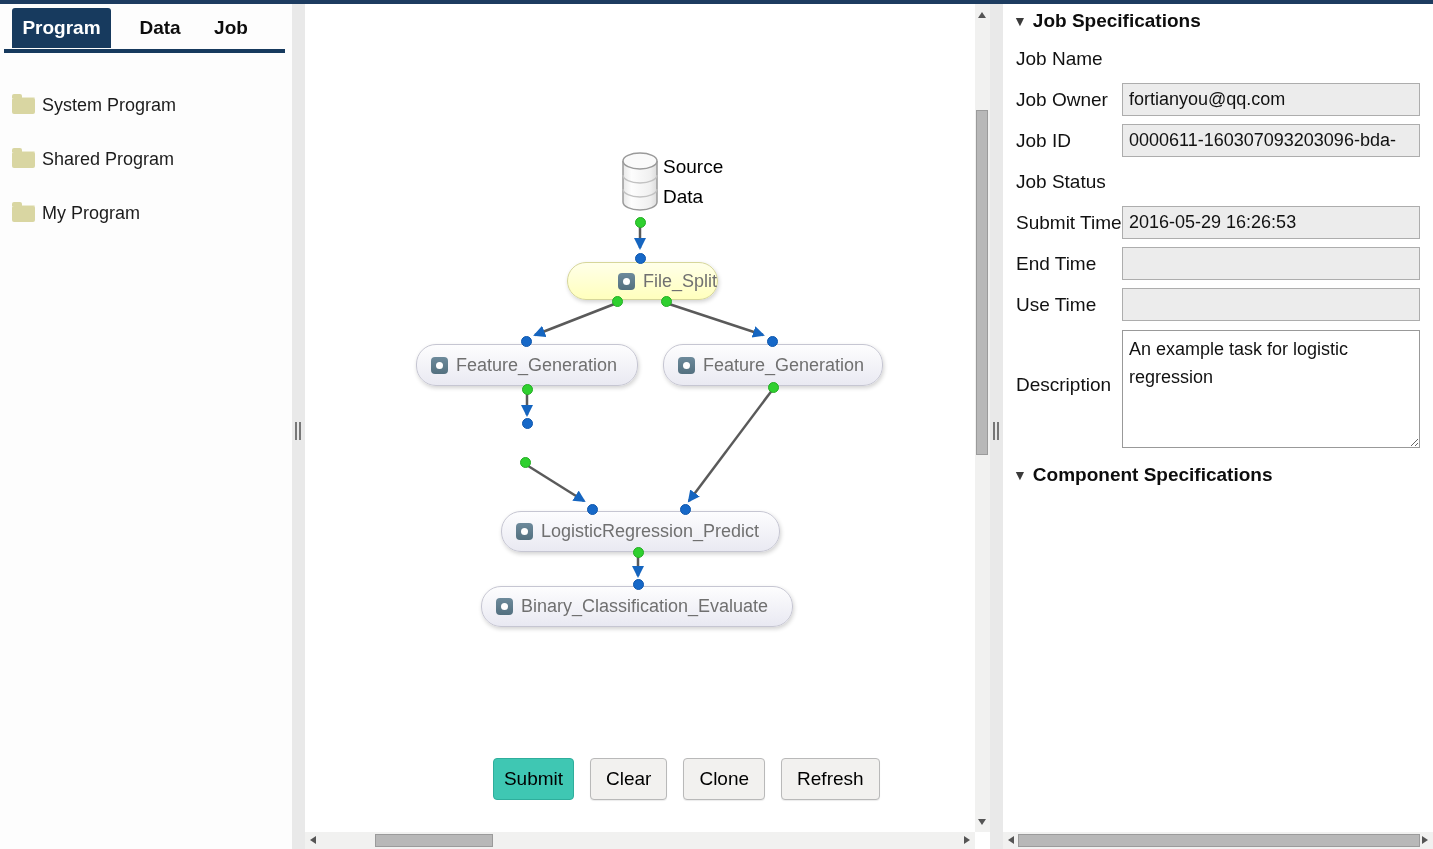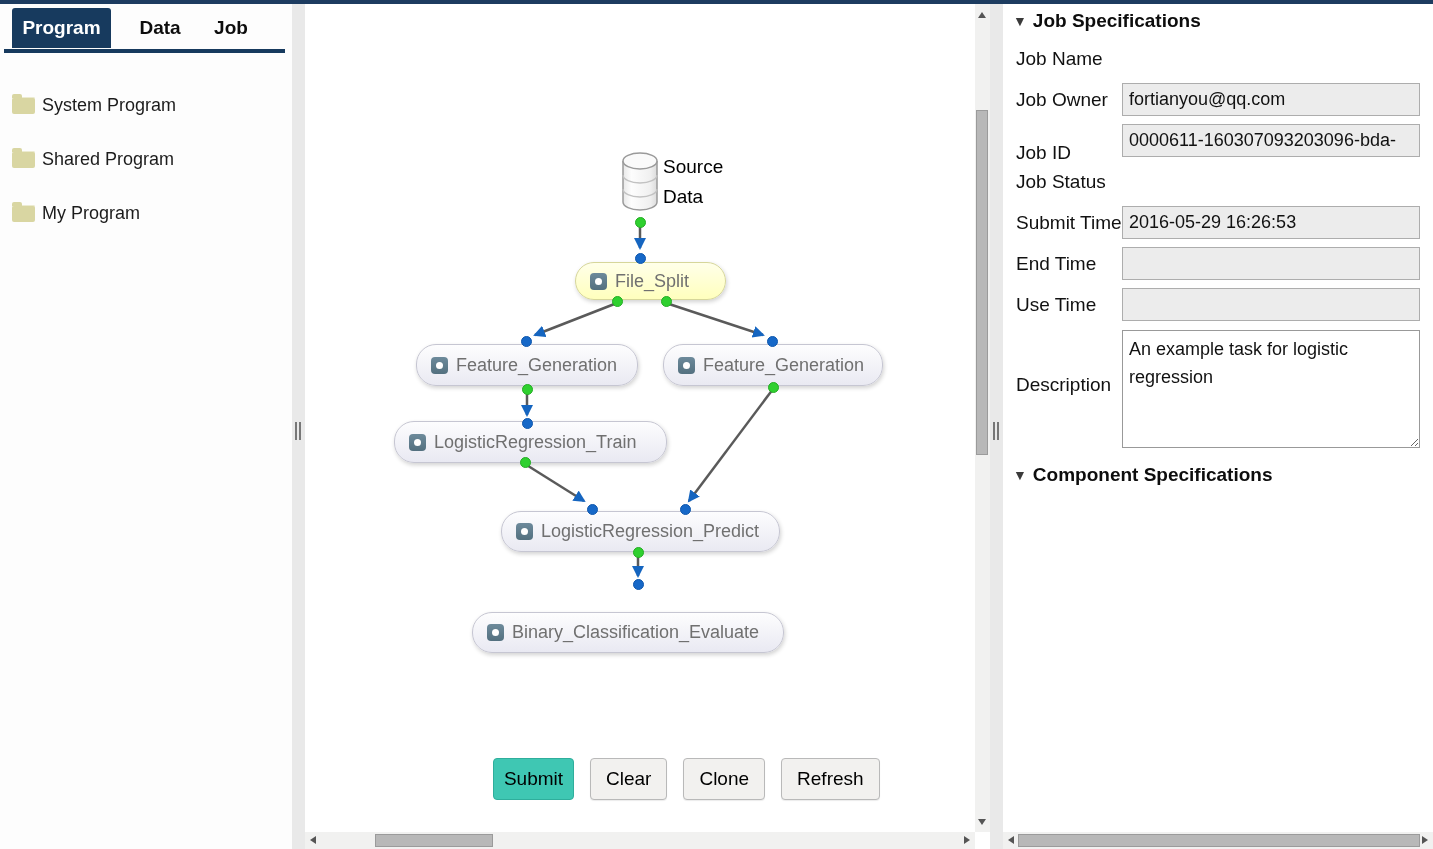--- a/index.html
+++ b/index.html
@@ -155,41 +155,37 @@
         <path d="M3 37 a17 8 0 0 0 34 0" fill="none" stroke="#c2c2c2" stroke-width="1.5"></path>
         <ellipse cx="20" cy="9" rx="17" ry="8" fill="#fafafa" stroke="#9a9a9a" stroke-width="1.5"></ellipse>
       </g>
     </svg>
 
     <div class="source-label">
       <div>Source</div>
       <div>Data</div>
     </div>
 
-    <div class="wf-node node-yellow" style="left:270px; top:258px; width:151px; height:38px;">
+    <div class="wf-node node-yellow" style="left:262px; top:258px; width:151px; height:38px;justify-content:flex-end;">
       <span class="node-icon"></span>
       <span class="node-label">File_Split</span>
     </div>
     <div class="wf-node" style="left:111px; top:340px; width:222px; height:42px;">
       <span class="node-icon"></span>
       <span class="node-label">Feature_Generation</span>
     </div>
     <div class="wf-node" style="left:358px; top:340px; width:220px; height:42px;">
       <span class="node-icon"></span>
       <span class="node-label">Feature_Generation</span>
     </div>
-    <div class="wf-node" style="left:89px; top:417px; width:273px; height:42px;">
-      <span class="node-icon"></span>
-      <span class="node-label">LogisticRegression_Train</span>
-    </div>
     <div class="wf-node" style="left:196px; top:507px; width:279px; height:41px;">
       <span class="node-icon"></span>
       <span class="node-label">LogisticRegression_Predict</span>
     </div>
-    <div class="wf-node" style="left:167px; top:582px; width:312px; height:41px;margin-top:26px;">
+    <div class="wf-node" style="left:176px; top:582px; width:312px; height:41px;">
       <span class="node-icon"></span>
       <span class="node-label">Binary_Classification_Evaluate</span>
     </div>
 
     <div class="port port-green" style="left:330px; top:213px;"></div>
     <div class="port port-blue" style="left:330px; top:249px;"></div>
     <div class="port port-green" style="left:307px; top:292px;"></div>
     <div class="port port-green" style="left:356px; top:292px;"></div>
     <div class="port port-blue" style="left:216px; top:332px;"></div>
     <div class="port port-blue" style="left:462px; top:332px;"></div>
@@ -228,21 +224,21 @@
 
   <div class="right-panel">
     <div class="section-header" style="top:6px;">
       <span class="collapse-icon">▼</span>
       <span class="section-title">Job Specifications</span>
     </div>
 
     <div class="field-label" style="top:38px;text-align:right;">Job Name</div>
     <div class="field-label" style="top:79px;">Job Owner</div>
     <input class="field-input" style="top: 79px;" disabled="" value="fortianyou@qq.com">
-    <div class="field-label" style="top:132px;">Job ID</div>
+    <div class="field-label" style="top:120px;">Job ID</div>
     <input class="field-input" style="top: 120px;" disabled="" value="0000611-160307093203096-bda-">
     <div class="field-label" style="top:161px;">Job Status</div>
     <div class="field-label" style="top:202px;">Submit Time</div>
     <input class="field-input" style="top: 202px;" disabled="" value="2016-05-29 16:26:53">
     <div class="field-label" style="top:243px;text-align:right;">End Time</div>
     <input class="field-input" style="top: 243px;" disabled="" value="">
     <div class="field-label" style="top:284px;">Use Time</div>
     <input class="field-input" style="top: 284px;" disabled="" value="">
 
     <div class="field-label" style="top:364px;">Description</div>

